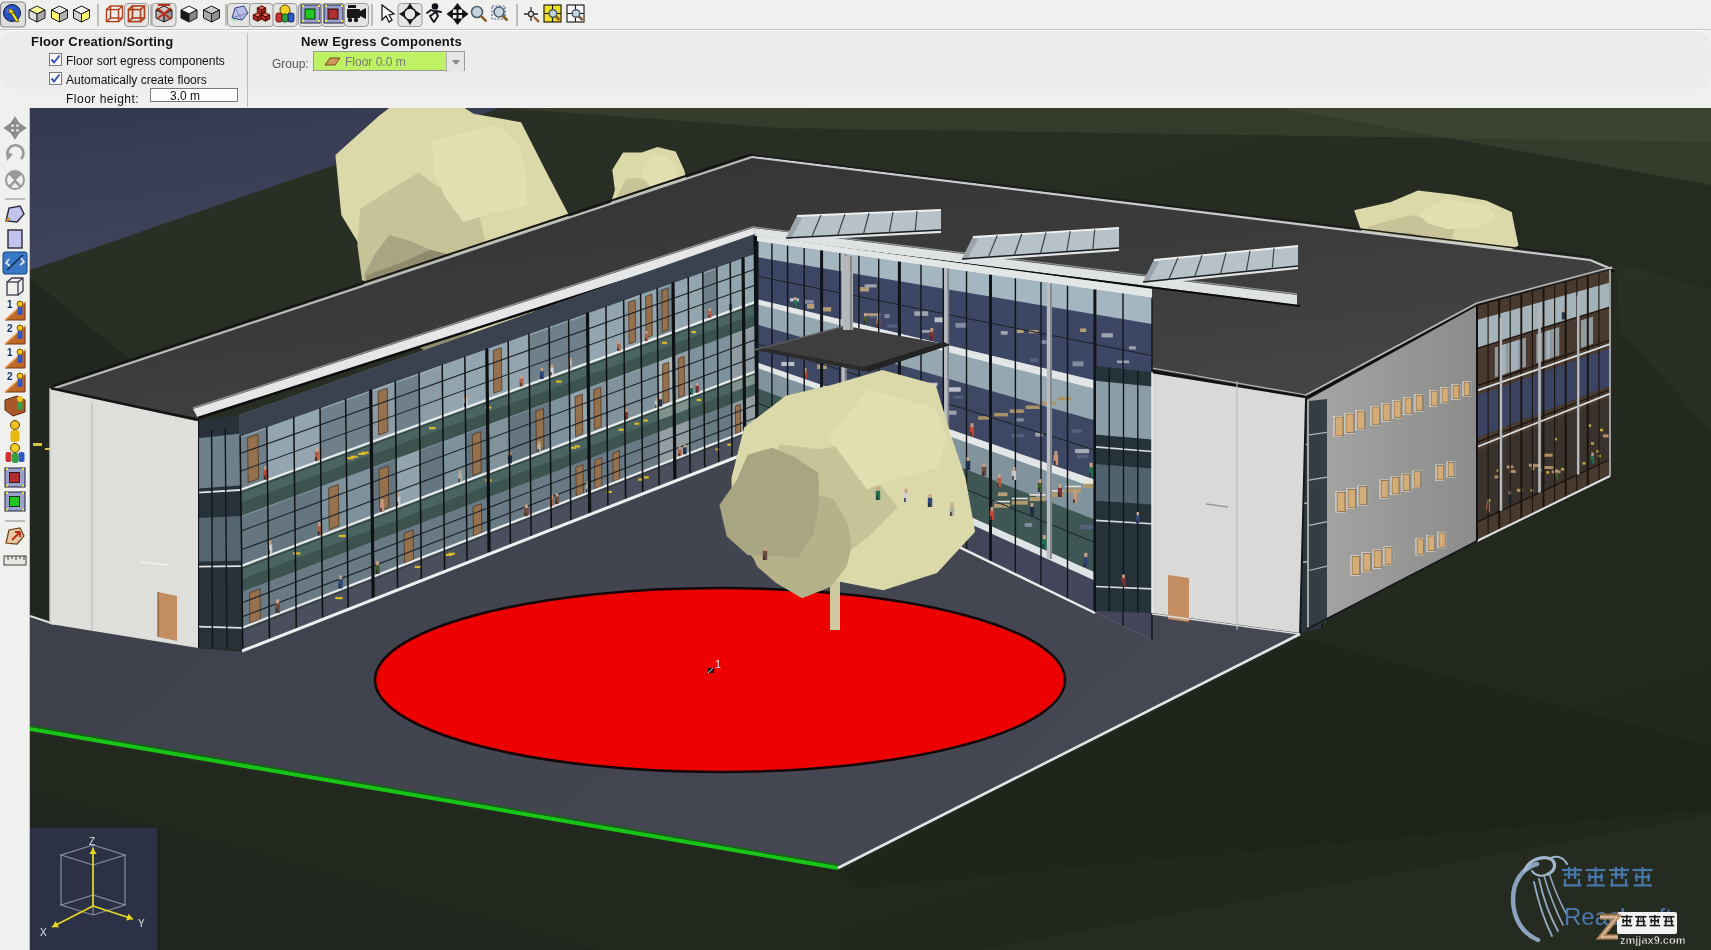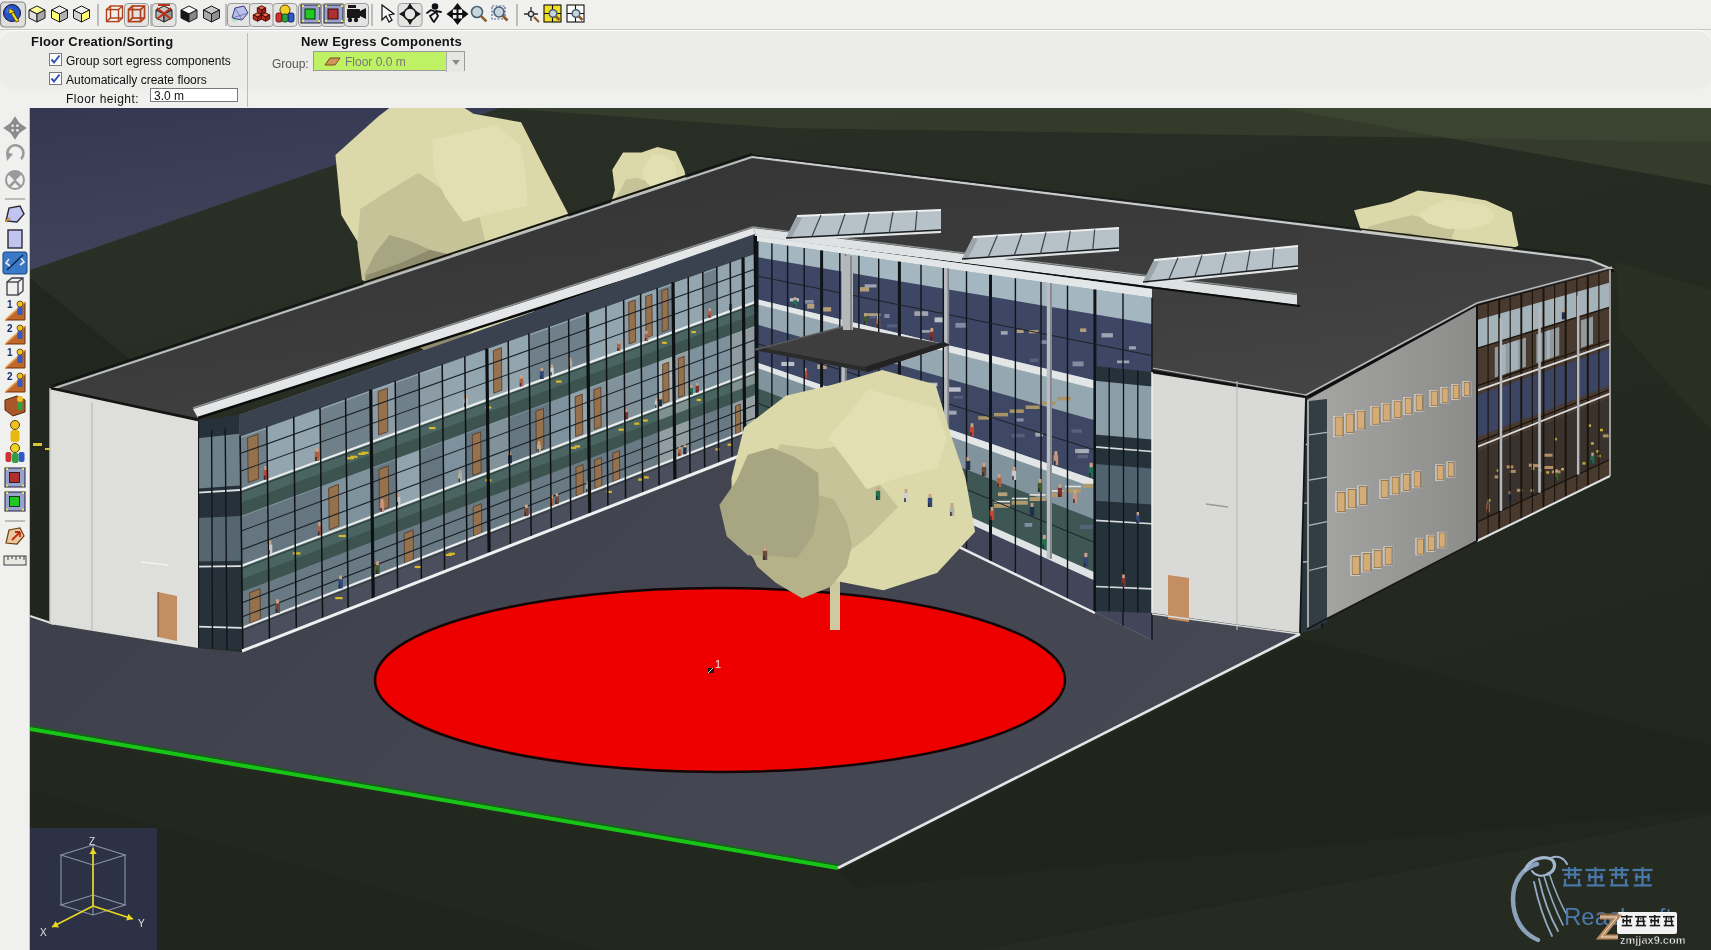--- a/index.html
+++ b/index.html
@@ -144,30 +144,30 @@
   </svg>
 
 <div style="position:absolute;left:0;top:30px;width:1711px;height:59px;background:#ececea;border-top:1px solid #fdfdfd;border-radius:13px;">
  <div style="position:absolute;left:31px;top:3px;font-weight:bold;font-size:13px;letter-spacing:0.2px;color:#111;">Floor Creation/Sorting</div>
  <div style="position:absolute;left:49px;top:22px;width:13px;height:13px;">
       <svg width="13" height="13" style="position:absolute;left:0;top:0">
         <rect x="0.5" y="0.5" width="12" height="12" fill="#fdfdfd" stroke="#7a7a7a"></rect>
         <path d="M2.5,6.5 L5,9.5 L10.5,2.5" stroke="#3352b8" stroke-width="2" fill="none"></path>
       </svg>
     </div>
- <div style="position:absolute;left:66px;top:23px;font-size:12px;color:#111;">Group sort egress components</div>
+ <div style="position:absolute;left:66px;top:23px;font-size:12px;color:#111;">Floor sort egress components</div>
  <div style="position:absolute;left:49px;top:41px;width:13px;height:13px;">
       <svg width="13" height="13" style="position:absolute;left:0;top:0">
         <rect x="0.5" y="0.5" width="12" height="12" fill="#fdfdfd" stroke="#7a7a7a"></rect>
         <path d="M2.5,6.5 L5,9.5 L10.5,2.5" stroke="#3352b8" stroke-width="2" fill="none"></path>
       </svg>
     </div>
  <div style="position:absolute;left:66px;top:42px;font-size:12px;color:#111;">Automatically create floors</div>
  <div style="position:absolute;left:66px;top:61px;font-size:12px;letter-spacing:0.5px;color:#111;">Floor height:</div>
- <div style="position:absolute;left:150px;top:57px;width:88px;height:14px;background:#fff;border:1px solid #7a7a7a;font-size:12px;color:#111;padding-left:3px;">3.0 m</div>
+ <div style="position:absolute;left:150px;top:57px;width:88px;height:14px;background:#fff;border:1px solid #7a7a7a;font-size:12px;color:#111;padding-left:19px;">3.0 m</div>
  <div style="position:absolute;left:247px;top:2px;width:1px;height:74px;background:#bcbcba;"></div>
  <div style="position:absolute;left:253px;top:3px;font-weight:bold;font-size:13px;letter-spacing:0.2px;color:#111;padding-left:48px;">New Egress Components</div>
  <div style="position:absolute;left:272px;top:26px;font-size:12px;color:#555;">Group:</div>
  <div style="position:absolute;left:313px;top:20px;width:152px;height:20px;background:#bef264;border:1px solid #9a9a9a;">
    <svg width="20" height="12" style="position:absolute;left:7px;top:4px;">
         <polygon points="4,9 9,2 19,2 14,9" fill="#d09858" stroke="#7a4a20"></polygon>
       </svg>
    <div style="position:absolute;left:31px;top:3px;font-size:12px;color:#777;">Floor 0.0 m</div>
    <div style="position:absolute;right:0;top:0;width:18px;height:20px;background:#e6e6e4;border-left:1px solid #b0b0b0;">
      <svg width="18" height="20">

